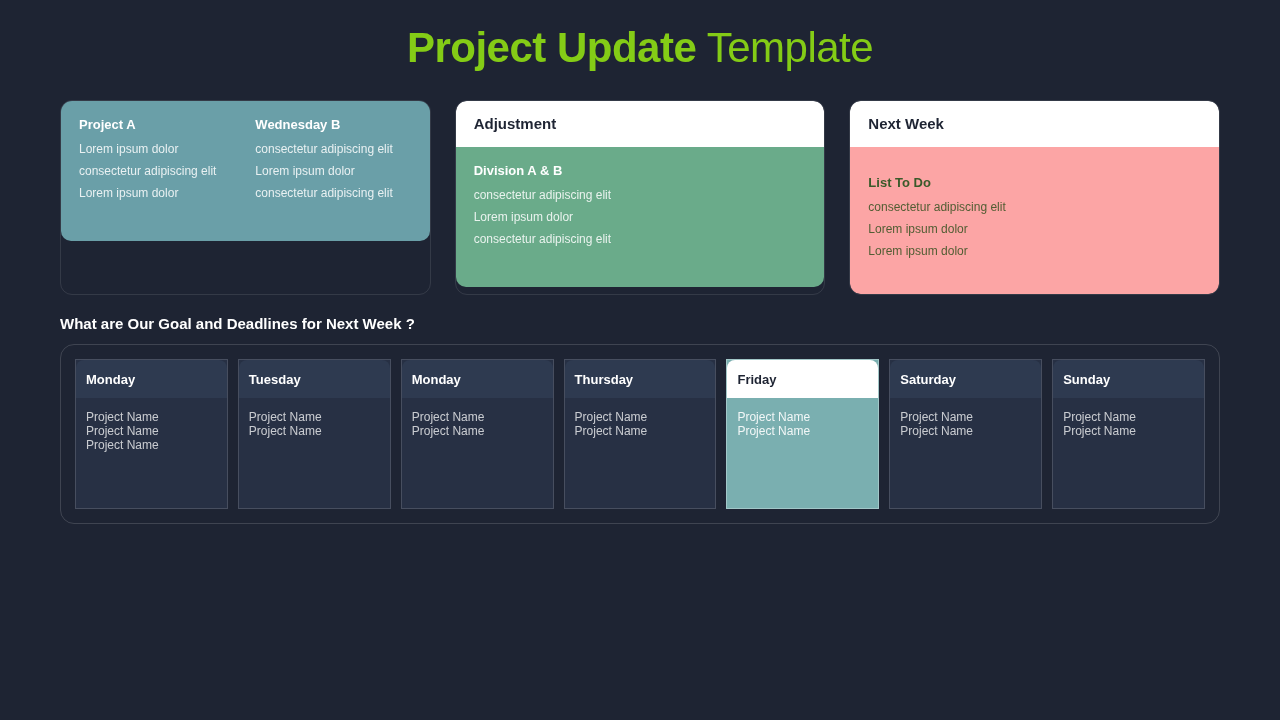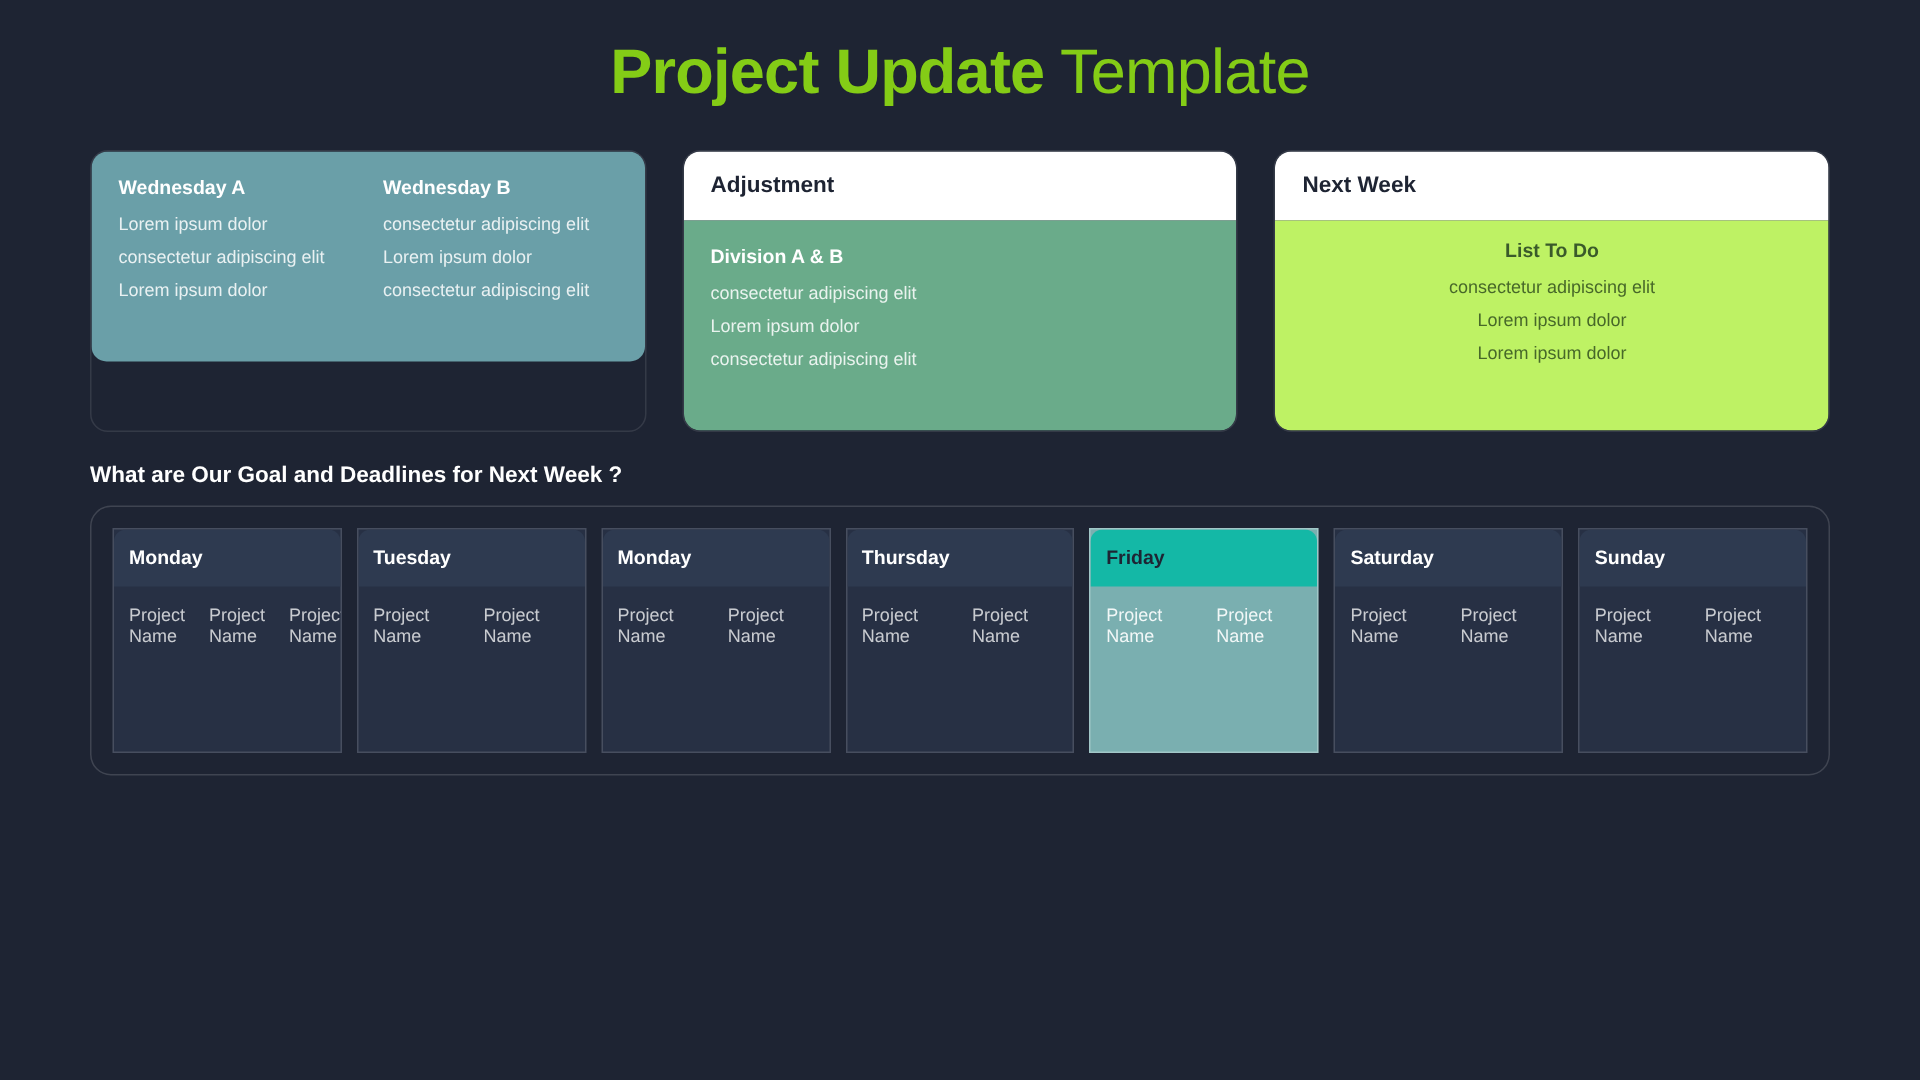--- a/index.html
+++ b/index.html
@@ -76,25 +76,24 @@
     
     .card-green .card-body {
       background: #6aab8a;
       padding: 16px 18px;
       border-radius: 0 0 10px 10px;
       min-height: 140px;
     }
 
     
     .card-lightgreen .card-body {
-      background: #bef264;
-      padding: 12px 18px;
+      background: #fca5a5;
+      padding: 28px 18px;
       border-radius: 0 0 10px 10px;
       min-height: 140px;
-      text-align: center;
     }
 
     .card-body-cols {
       display: flex;
       gap: 20px;
     }
 
     .card-col {
       flex: 1;
     }
@@ -158,37 +157,38 @@
       border: 1px solid rgba(255,255,255,0.3);
     }
 
     .day-header {
       background: #2e3a50;
       padding: 10px 10px;
       border-radius: 8px 8px 0 0;
     }
 
     .day-card.highlighted .day-header {
-      background: #14b8a6;
+      background: #ffffff;
     }
 
     .day-header-label {
       font-size: 13px;
       font-weight: 700;
       color: #ffffff;
     }
 
     .day-card.highlighted .day-header-label {
       color: #1e2433;
     }
 
     .day-body {
       padding: 12px 10px;
       display: flex;
-      gap: 16px;
+      flex-direction: column;
+      gap: 0;
       min-height: 110px;
     }
 
     .day-project {
       font-size: 12px;
       color: rgba(255,255,255,0.75);
     }
 
     .day-card.highlighted .day-project {
       color: rgba(255,255,255,0.9);
@@ -202,21 +202,21 @@
   <h1 class="page-title">
     <strong>Project Update</strong><span> Template</span>
   </h1>
 
   <div class="top-cards">
 
     <div class="card card-teal">
       <div class="card-body">
         <div class="card-body-cols">
           <div class="card-col">
-            <div class="card-col-title">Wednesday A</div>
+            <div class="card-col-title">Project A</div>
             <div class="card-item">Lorem ipsum dolor</div>
             <div class="card-item">consectetur adipiscing elit</div>
             <div class="card-item">Lorem ipsum dolor</div>
           </div>
           <div class="card-col">
             <div class="card-col-title">Wednesday B</div>
             <div class="card-item">consectetur adipiscing elit</div>
             <div class="card-item">Lorem ipsum dolor</div>
             <div class="card-item">consectetur adipiscing elit</div>
           </div>

